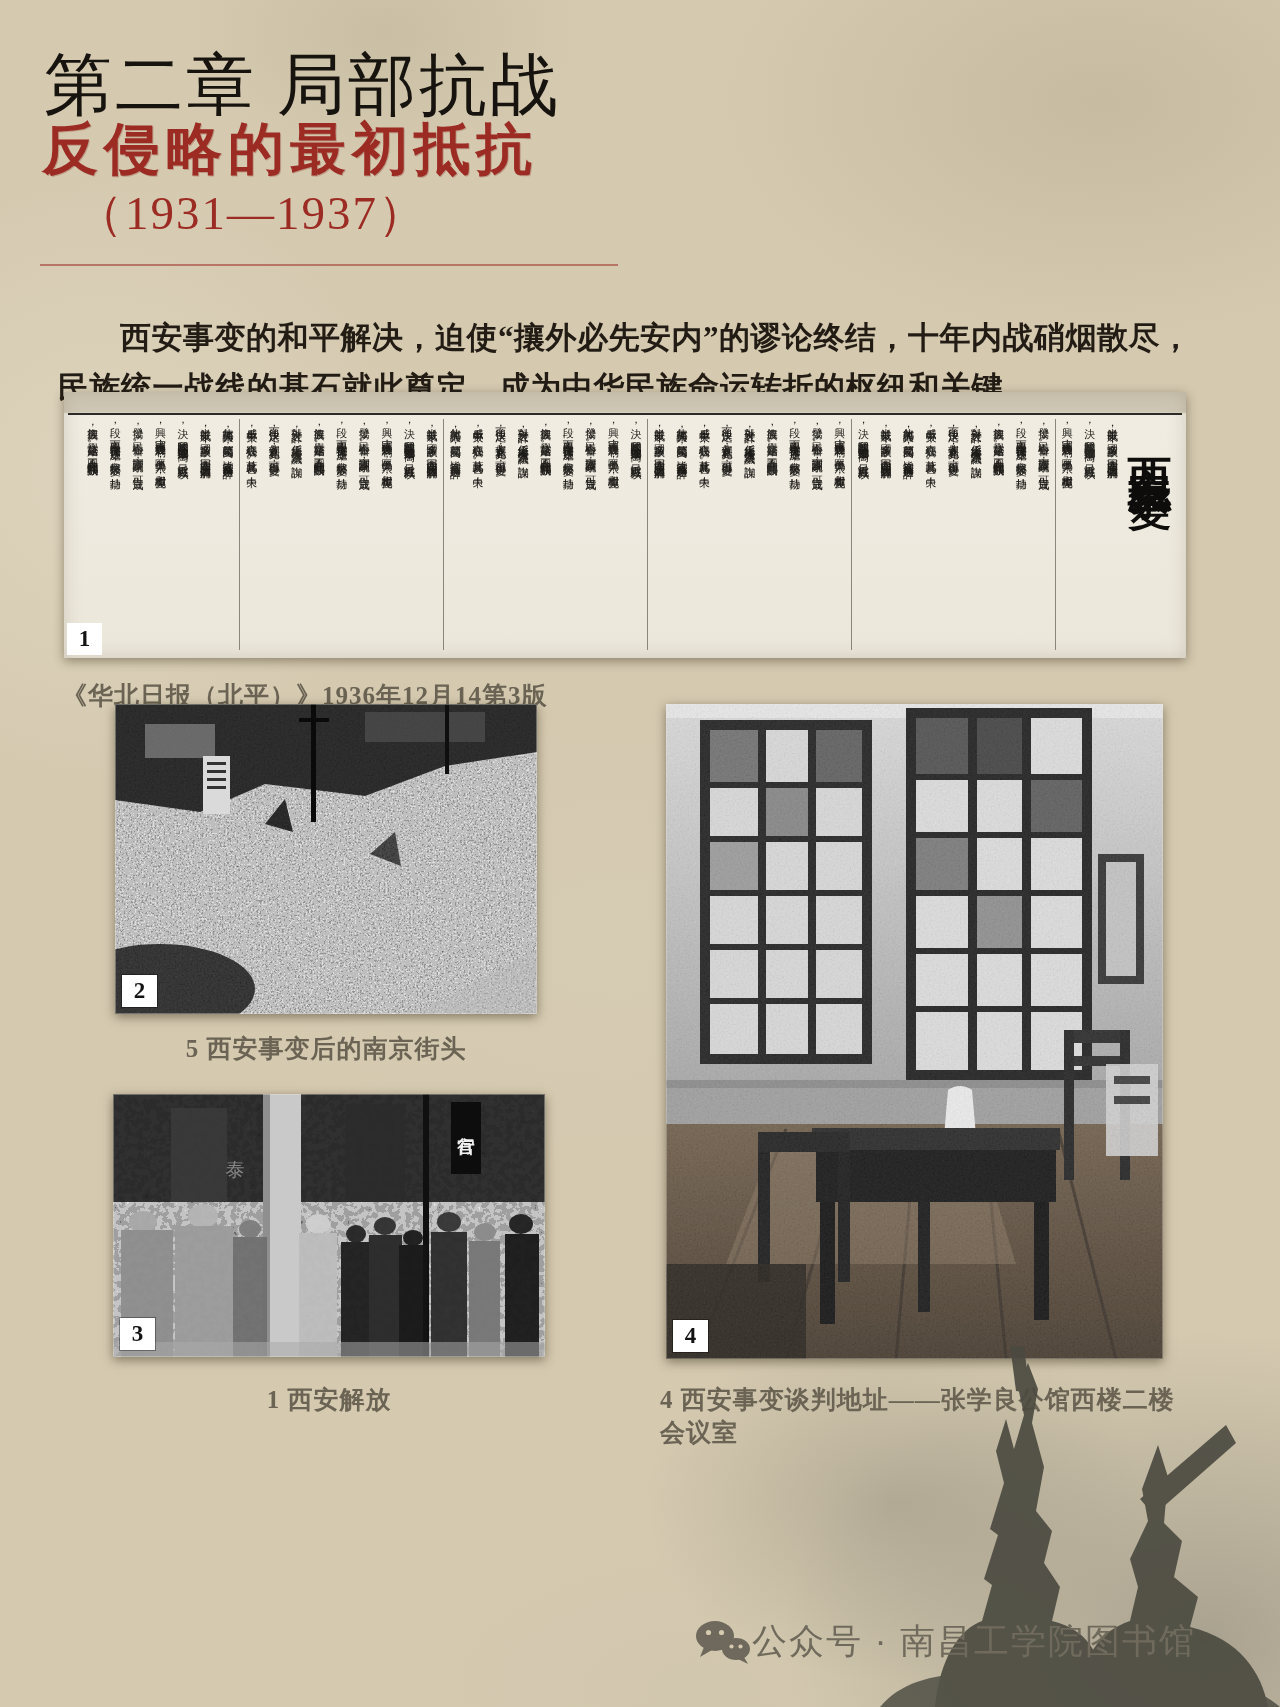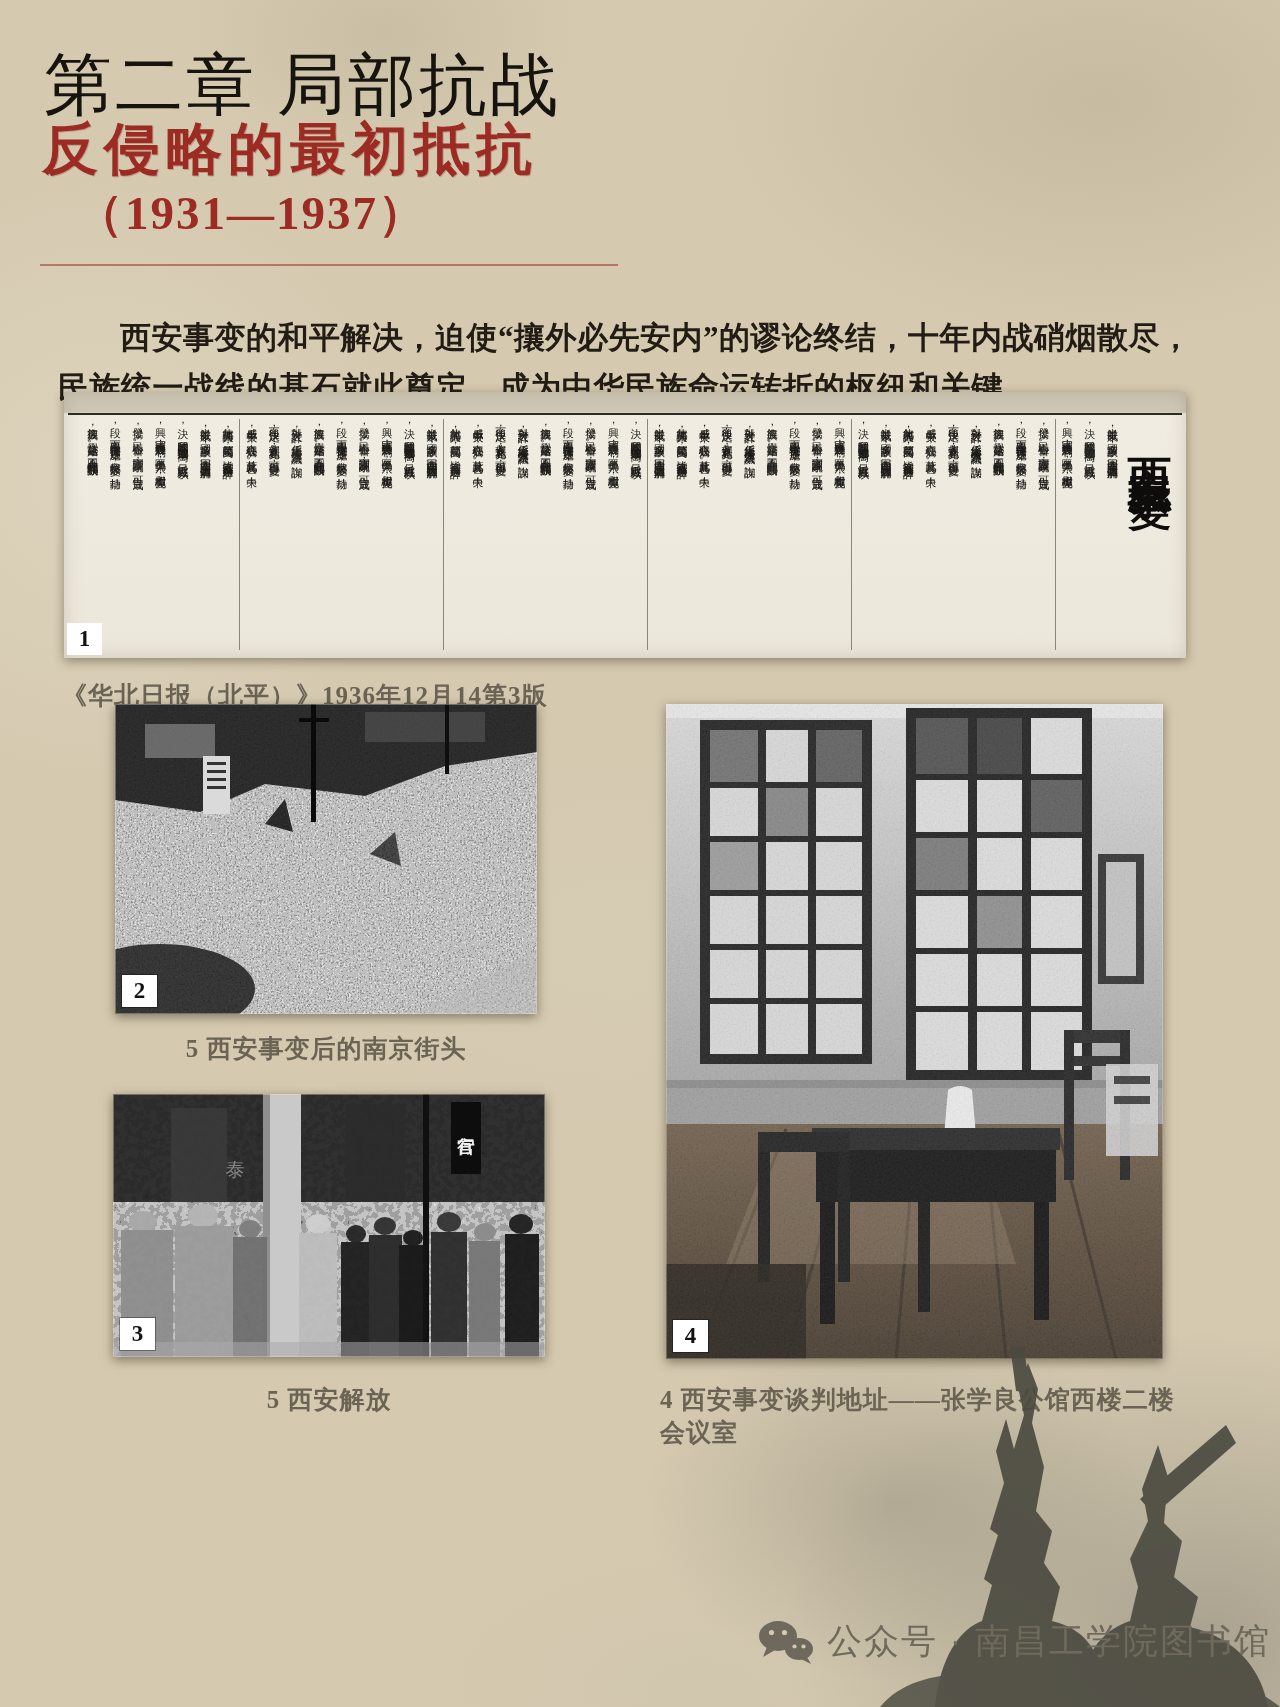--- a/index.html
+++ b/index.html
@@ -14,21 +14,21 @@
       radial-gradient(ellipse 760px 560px at 94% 96%, rgba(140,135,122,.6), transparent 55%),
       radial-gradient(ellipse 420px 300px at 70% 88%, rgba(122,117,105,.35), transparent 60%),
       radial-gradient(ellipse 500px 260px at 55% 99%, rgba(205,196,172,.5), transparent 60%);
     font-family:"Liberation Serif","DejaVu Serif",serif;
   }
   .abs{position:absolute;}
   
   .chapter-title{left:44px;top:40px;font-size:68px;font-weight:400;color:#17130e;letter-spacing:3px;}
   .section-title{left:42px;top:112px;font-size:56px;font-weight:800;color:#9c2b23;letter-spacing:6px;
     text-shadow:1px 1px 0 rgba(120,20,10,.25);}
-  .section-years{left:76px;top:182px;font-size:47px;font-weight:700;color:#9c2b23;letter-spacing:2px;}
+  .section-years{left:76px;top:182px;font-size:47px;font-weight:400;color:#9c2b23;letter-spacing:2px;}
   .red-rule{left:40px;top:264px;width:578px;height:2px;background:#a8473d;opacity:.65;}
   
   .intro{left:58px;top:284px;width:1176px;color:#221c15;font-size:31px;font-weight:700;line-height:1.62;letter-spacing:.5px;}
   .intro .l1{text-indent:2em;margin-top:29px;}
   
   .newspaper{left:64px;top:392px;width:1122px;height:266px;background:linear-gradient(180deg,#cfc7b5 0,#cfc7b5 20px,#f0ece1 22px,#ece7db 100%);
     box-shadow:0 3px 10px rgba(50,40,20,.45), inset 0 0 18px rgba(120,110,90,.25);}
   .np-rule{position:absolute;left:4px;right:4px;top:21px;height:2px;background:#2c2a26;}
   .np-body{position:absolute;left:10px;right:12px;top:27px;bottom:8px;overflow:hidden;
     writing-mode:vertical-rl;text-orientation:upright;color:#1d1b18;}
@@ -48,21 +48,21 @@
   .cap2{left:115px;top:1032px;width:422px;text-align:center;}
   .cap3{left:113px;top:1383px;width:432px;text-align:center;}
   .cap4{left:660px;top:1383px;width:520px;}
   
   .photo{box-shadow:0 3px 10px rgba(50,40,20,.5);}
   .photo svg{display:block;}
   .photo2{left:115px;top:704px;width:422px;height:310px;}
   .photo3{left:113px;top:1094px;width:432px;height:263px;}
   .photo4{left:666px;top:704px;width:497px;height:655px;}
   
-  .footer{left:757px;top:1618px;display:flex;align-items:flex-end;gap:12px;}
+  .footer{left:694px;top:1618px;display:flex;align-items:flex-end;}
   .footer-text{font-family:"Liberation Sans","DejaVu Sans",sans-serif;font-size:35px;color:#6f6a5c;letter-spacing:2px;}
   .statue{right:0;bottom:0;}
 </style>
 </head>
 <body>
 
 <svg width="0" height="0" style="position:absolute" aria-hidden="true">
   <defs>
     <filter id="speck" x="0%" y="0%" width="100%" height="100%">
       <feTurbulence type="fractalNoise" baseFrequency="0.55" numOctaves="2" seed="7"></feTurbulence>
@@ -213,21 +213,21 @@
         <ellipse cx="372" cy="138" rx="11" ry="9" fill="#8a8a8a"></ellipse>
           <rect x="356" y="147" width="31" height="116" fill="#767676"></rect>
         <ellipse cx="408" cy="130" rx="12" ry="10" fill="#1f1f1f"></ellipse>
           <rect x="392" y="140" width="34" height="123" fill="#181818"></rect>
       </g>
       <rect x="0" y="248" width="432" height="15" fill="#a9a9a9" opacity="0.55"></rect>
       <rect x="0" y="0" width="432" height="263" fill="none" stroke="#efe9da" stroke-width="2" opacity="0.35"></rect>
     </svg>
     <div class="badge ph">3</div>
   </div>
-  <div class="abs caption cap3">5 西安解放</div>
+  <div class="abs caption cap3">1 西安解放</div>
 
   <div class="abs photo photo4">
     <svg viewBox="0 0 497 655" width="497" height="655">
       <defs>
         <linearGradient id="wallg" x1="0" y1="0" x2="0" y2="1">
           <stop offset="0" stop-color="#dadada"></stop>
             <stop offset="1" stop-color="#a2a2a2"></stop>
         </linearGradient>
         <linearGradient id="floorg" x1="0" y1="0" x2="0" y2="1">
           <stop offset="0" stop-color="#6f5d49"></stop>

